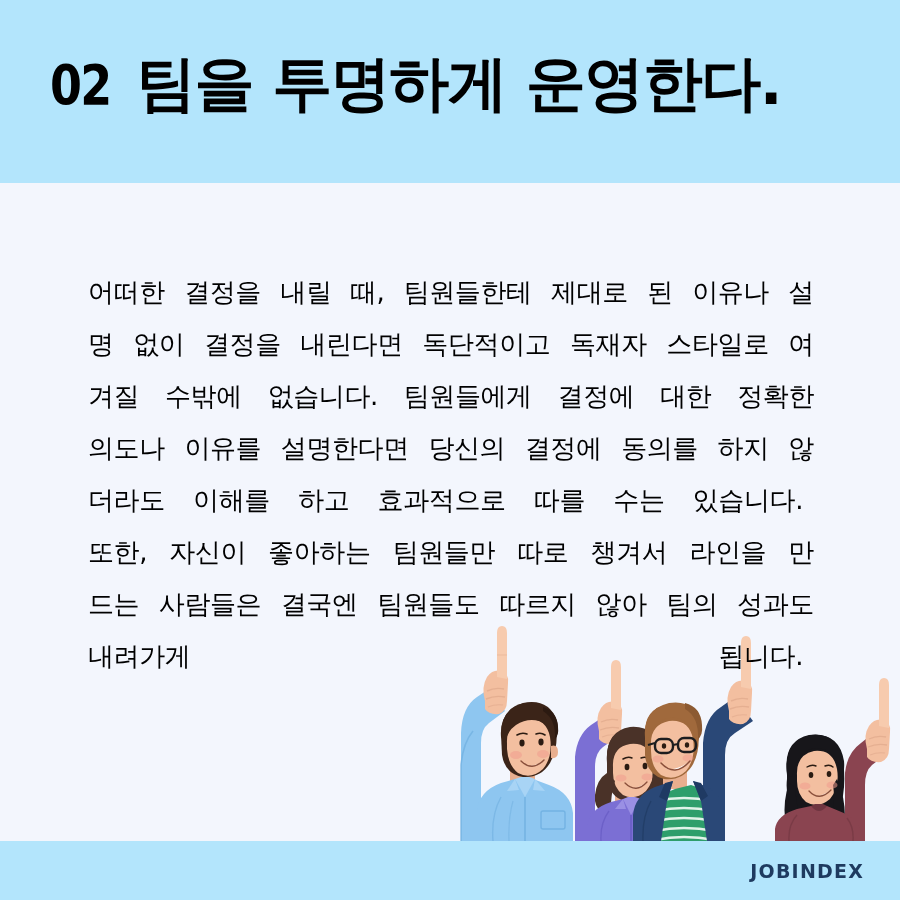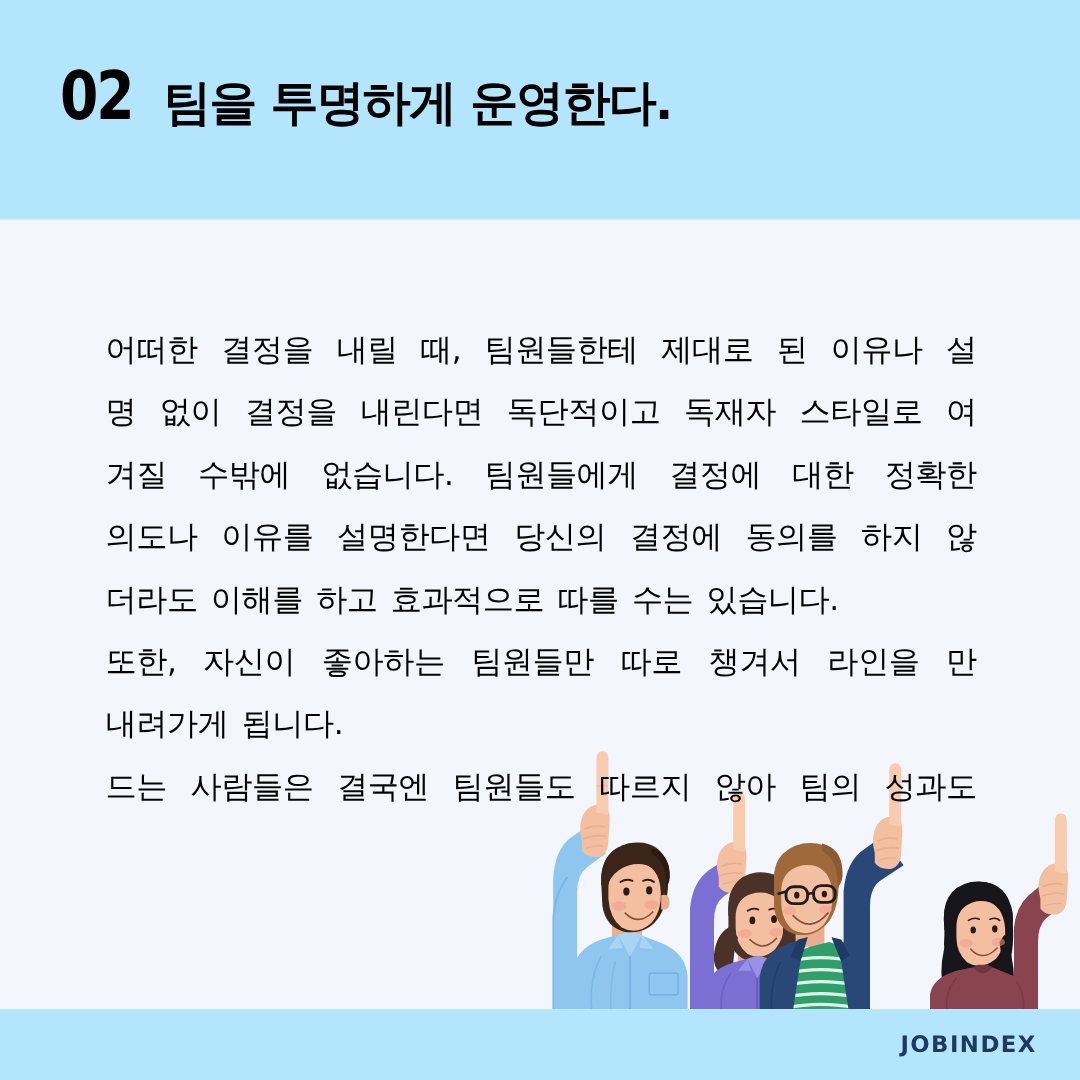--- a/index.html
+++ b/index.html
@@ -19,37 +19,37 @@
     position:absolute;left:50px;top:53px;
     display:flex;align-items:baseline;gap:22px;white-space:nowrap;
   }
   #header-number{
     font-size:56px;font-weight:700;color:#000;
     letter-spacing:-2px;
     transform:scaleX(.82);transform-origin:left bottom;
     line-height:1;
   }
   #header-title{
-    font-size:40px;font-weight:700;color:#000;
+    font-size:60px;font-weight:700;color:#000;
     letter-spacing:-1.5px;line-height:1;
     margin-left:-10px;
   }
 
   
   #body-text{
     position:absolute;left:88px;top:266px;width:726px;
     z-index:4;
   }
   .body-line{
     display:flex;justify-content:space-between;
     font-size:26px;color:#000000;line-height:1;
     height:52px;align-items:center;
     letter-spacing:-.4px;white-space:nowrap;
   }
-  .body-line.last{justify-content:flex-start;}
+  .body-line.last{justify-content:space-between;}
   .body-line.last .w{margin-right:.42em;}
   .w{display:inline-block;}
 
   
   #illustration{
     position:absolute;left:415px;top:615px;width:485px;height:226px;
     z-index:2;
   }
   #illustration svg{display:block;width:485px;height:226px;}
 
@@ -330,33 +330,33 @@
     <div class="body-line">
         <span class="w">또한,</span>
         <span class="w">자신이</span>
         <span class="w">좋아하는</span>
         <span class="w">팀원들만</span>
         <span class="w">따로</span>
         <span class="w">챙겨서</span>
         <span class="w">라인을</span>
         <span class="w">만</span>
       </div>
-    <div class="body-line last">
-        <span class="w">내려가게</span>
-        <span class="w">됩니다.</span>
-      </div>
     <div class="body-line">
         <span class="w">드는</span>
         <span class="w">사람들은</span>
         <span class="w">결국엔</span>
         <span class="w">팀원들도</span>
         <span class="w">따르지</span>
         <span class="w">않아</span>
         <span class="w">팀의</span>
         <span class="w">성과도</span>
       </div>
+    <div class="body-line last">
+        <span class="w">내려가게</span>
+        <span class="w">됩니다.</span>
+      </div>
   </div>
 
   <div id="footer-band">
     <span id="footer-logo">JOBINDEX</span>
   </div>
 
 </div>
 
 </body></html>

